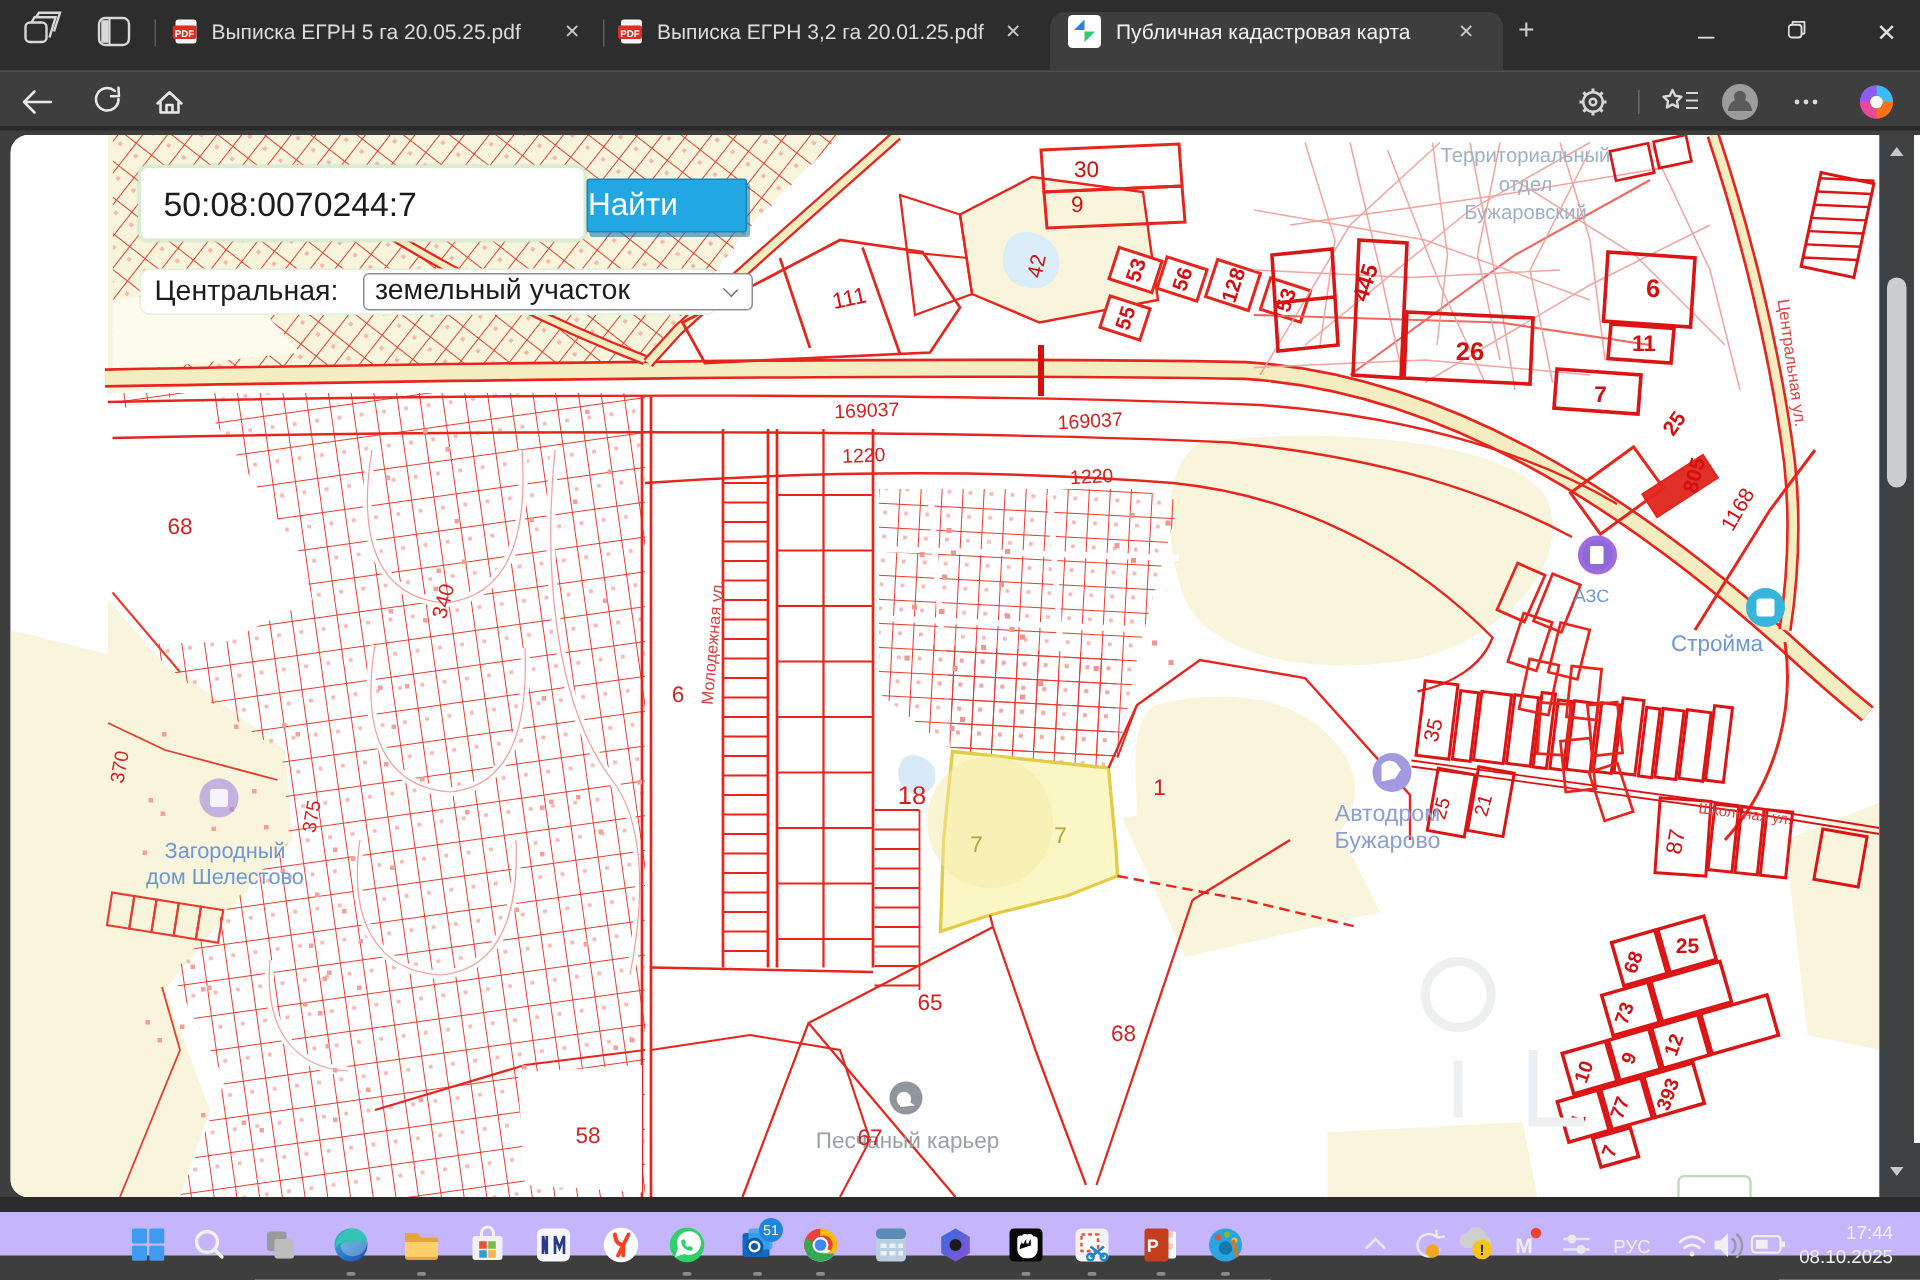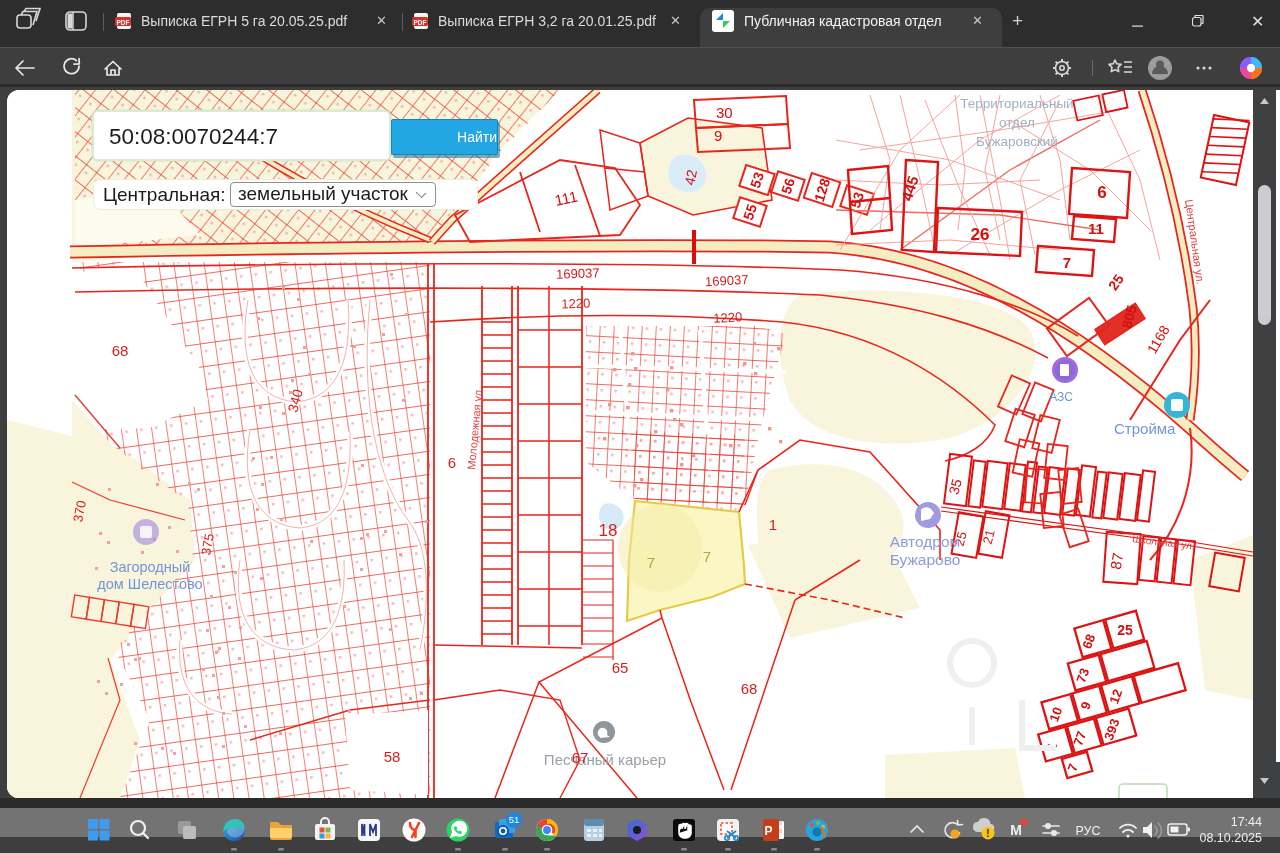--- a/index.html
+++ b/index.html
@@ -7,27 +7,27 @@
 .tabtitle{position:absolute;top:13px;font-size:14px;color:#dcdcdc;white-space:nowrap;z-index:1}
 .tabx{position:absolute;top:13px;font-size:13px;color:#c8c8c8;z-index:1}
 .winbtn{position:absolute}
 #toolbar{position:absolute;left:0;top:47px;width:1280px;height:40px;background:#3e3e3f;border-top:1px solid #515151;border-bottom:3px solid #2a2a2b}
 #urlpill{position:absolute;left:148px;top:4px;width:887px;height:32px;background:#2b2b2c;border:1px solid #636363;border-radius:16px}
 #urltext{position:absolute;left:44px;top:6px;font-size:15px;color:#ececec;letter-spacing:0.2px}
 #page{position:absolute;left:7px;top:90px;width:1246px;height:708px;background:#fff;border-radius:12px 0 0 12px;overflow:hidden}
 #scroll{position:absolute;left:1253px;top:90px;width:27px;height:708px;background:#3f4042}
 #scroll .sliver{position:absolute;right:0;top:0;width:4px;height:672px;background:#fdfdfd}
 #scroll .thumb{position:absolute;left:5px;top:95px;width:13px;height:140px;background:#cbcdd0;border-radius:7px}
-#taskbar{position:absolute;left:0;top:808px;width:1280px;height:29px;background:#737373}
+#taskbar{position:absolute;left:0;top:808px;width:1280px;height:29px;background:#c4b5fd}
 #searchbox{position:absolute;left:85px;top:20px;width:299px;height:51px;background:#fff;border:2px solid #d7ecd3;border-radius:6px;box-shadow:0 0 0 1px rgba(190,220,185,0.3)}
 #searchbox span{position:absolute;left:15px;top:12px;font-size:22.5px;color:#1c1c1c}
-#findbtn{position:absolute;left:384px;top:29px;width:107px;height:36px;background:#22a7e2;color:#fff;font-size:14px;text-align:right;line-height:34px;border:1px solid #1486bd;border-radius:2px;box-shadow:2px 3px 0 rgba(20,110,160,0.55)}
+#findbtn{position:absolute;left:384px;top:29px;width:107px;height:36px;background:#22a7e2;color:#fff;font-size:21px;text-align:left;line-height:34px;border:1px solid #1486bd;border-radius:2px;box-shadow:2px 3px 0 rgba(20,110,160,0.55)}
 #defrow{position:absolute;left:86px;top:89px;width:385px;height:31px;background:#fff;border:1px solid #e2f0de;border-radius:7px}
 #defrow .lbl{position:absolute;left:9px;top:4px;font-size:19px;color:#1c1c1c}
-#defrow .sel{position:absolute;left:136px;top:2px;width:206px;height:25px;border:1.5px solid #8f8f8f;border-radius:4px;background:#fff}
+#defrow .sel{position:absolute;left:148px;top:2px;width:260px;height:25px;border:1.5px solid #8f8f8f;border-radius:4px;background:#fff}
 #defrow .sel span{position:absolute;left:7px;top:0px;font-size:19px;color:#1c1c1c}
 #defrow .sel .chevron{position:absolute;left:auto;right:10px;top:6px;width:8px;height:8px;border-right:1.8px solid #707070;border-bottom:1.8px solid #707070;transform:rotate(45deg) scaleY(0.8)}
 </style></head>
 <body>
 <div id="tabbar">
 <svg id="tbleft" width="110" height="47" style="position:absolute;left:0;top:0">
 <g stroke="#d8d8d8" stroke-width="1.6" fill="none">
 <rect x="17" y="15" width="14" height="13" rx="3"></rect>
         <path d="M21,15 L23,11.5 L37,11.5 L33,25"></path>
         <path d="M24,11.5 L26,8.5 L40,8.5 L36,21"></path>
@@ -51,21 +51,21 @@
       <text x="8" y="12.5" font-size="6.5" fill="#fff" text-anchor="middle" font-weight="bold" font-family="Liberation Sans">PDF</text>
     </svg>
 <div class="tabtitle" style="left:438px">Выписка ЕГРН 3,2 га 20.01.25.pdf</div>
 <div class="tabx" style="left:670px">✕</div>
 <div id="activetab"></div>
 <svg width="22" height="22" style="position:absolute;left:712px;top:10px;z-index:3">
 <rect width="22" height="22" rx="3" fill="#ffffff"></rect>
 <path d="M4,10 L11,3 L11,10 Z" fill="#1e88d2"></path>
       <path d="M11,11 L18,11 L11,18 Z" fill="#2ecc71"></path>
 </svg>
-<div class="tabtitle" style="left:744px;z-index:3;color:#f2f2f2">Публичная кадастровая отдел</div>
+<div class="tabtitle" style="left:744px;z-index:3;color:#f2f2f2">Публичная кадастровая карта</div>
 <div class="tabx" style="left:972px;z-index:3">✕</div>
 <div class="tabx" style="left:1012px;top:10px;font-size:19px;color:#cfcfcf">+</div>
 <div class="winbtn" style="left:1132px;top:18px"><svg width="12" height="12">
         <rect y="5.5" width="11" height="1.2" fill="#e0e0e0"></rect>
       </svg></div>
 <div class="winbtn" style="left:1192px;top:13px"><svg width="12" height="12">
         <rect x="0.5" y="2.5" width="8.5" height="8.5" rx="2" fill="none" stroke="#e0e0e0" stroke-width="1.2"></rect>
         <path d="M3,2.5 L3,1 Q3,0.5 3.5,0.5 L10.5,0.5 Q11,0.5 11,1 L11,8 Q11,8.5 10.5,8.5 L9,8.5" fill="none" stroke="#e0e0e0" stroke-width="1.2"></path>
       </svg></div>
 <div class="winbtn" style="left:1251px;top:12px;font-size:16px;color:#e0e0e0">✕</div>

